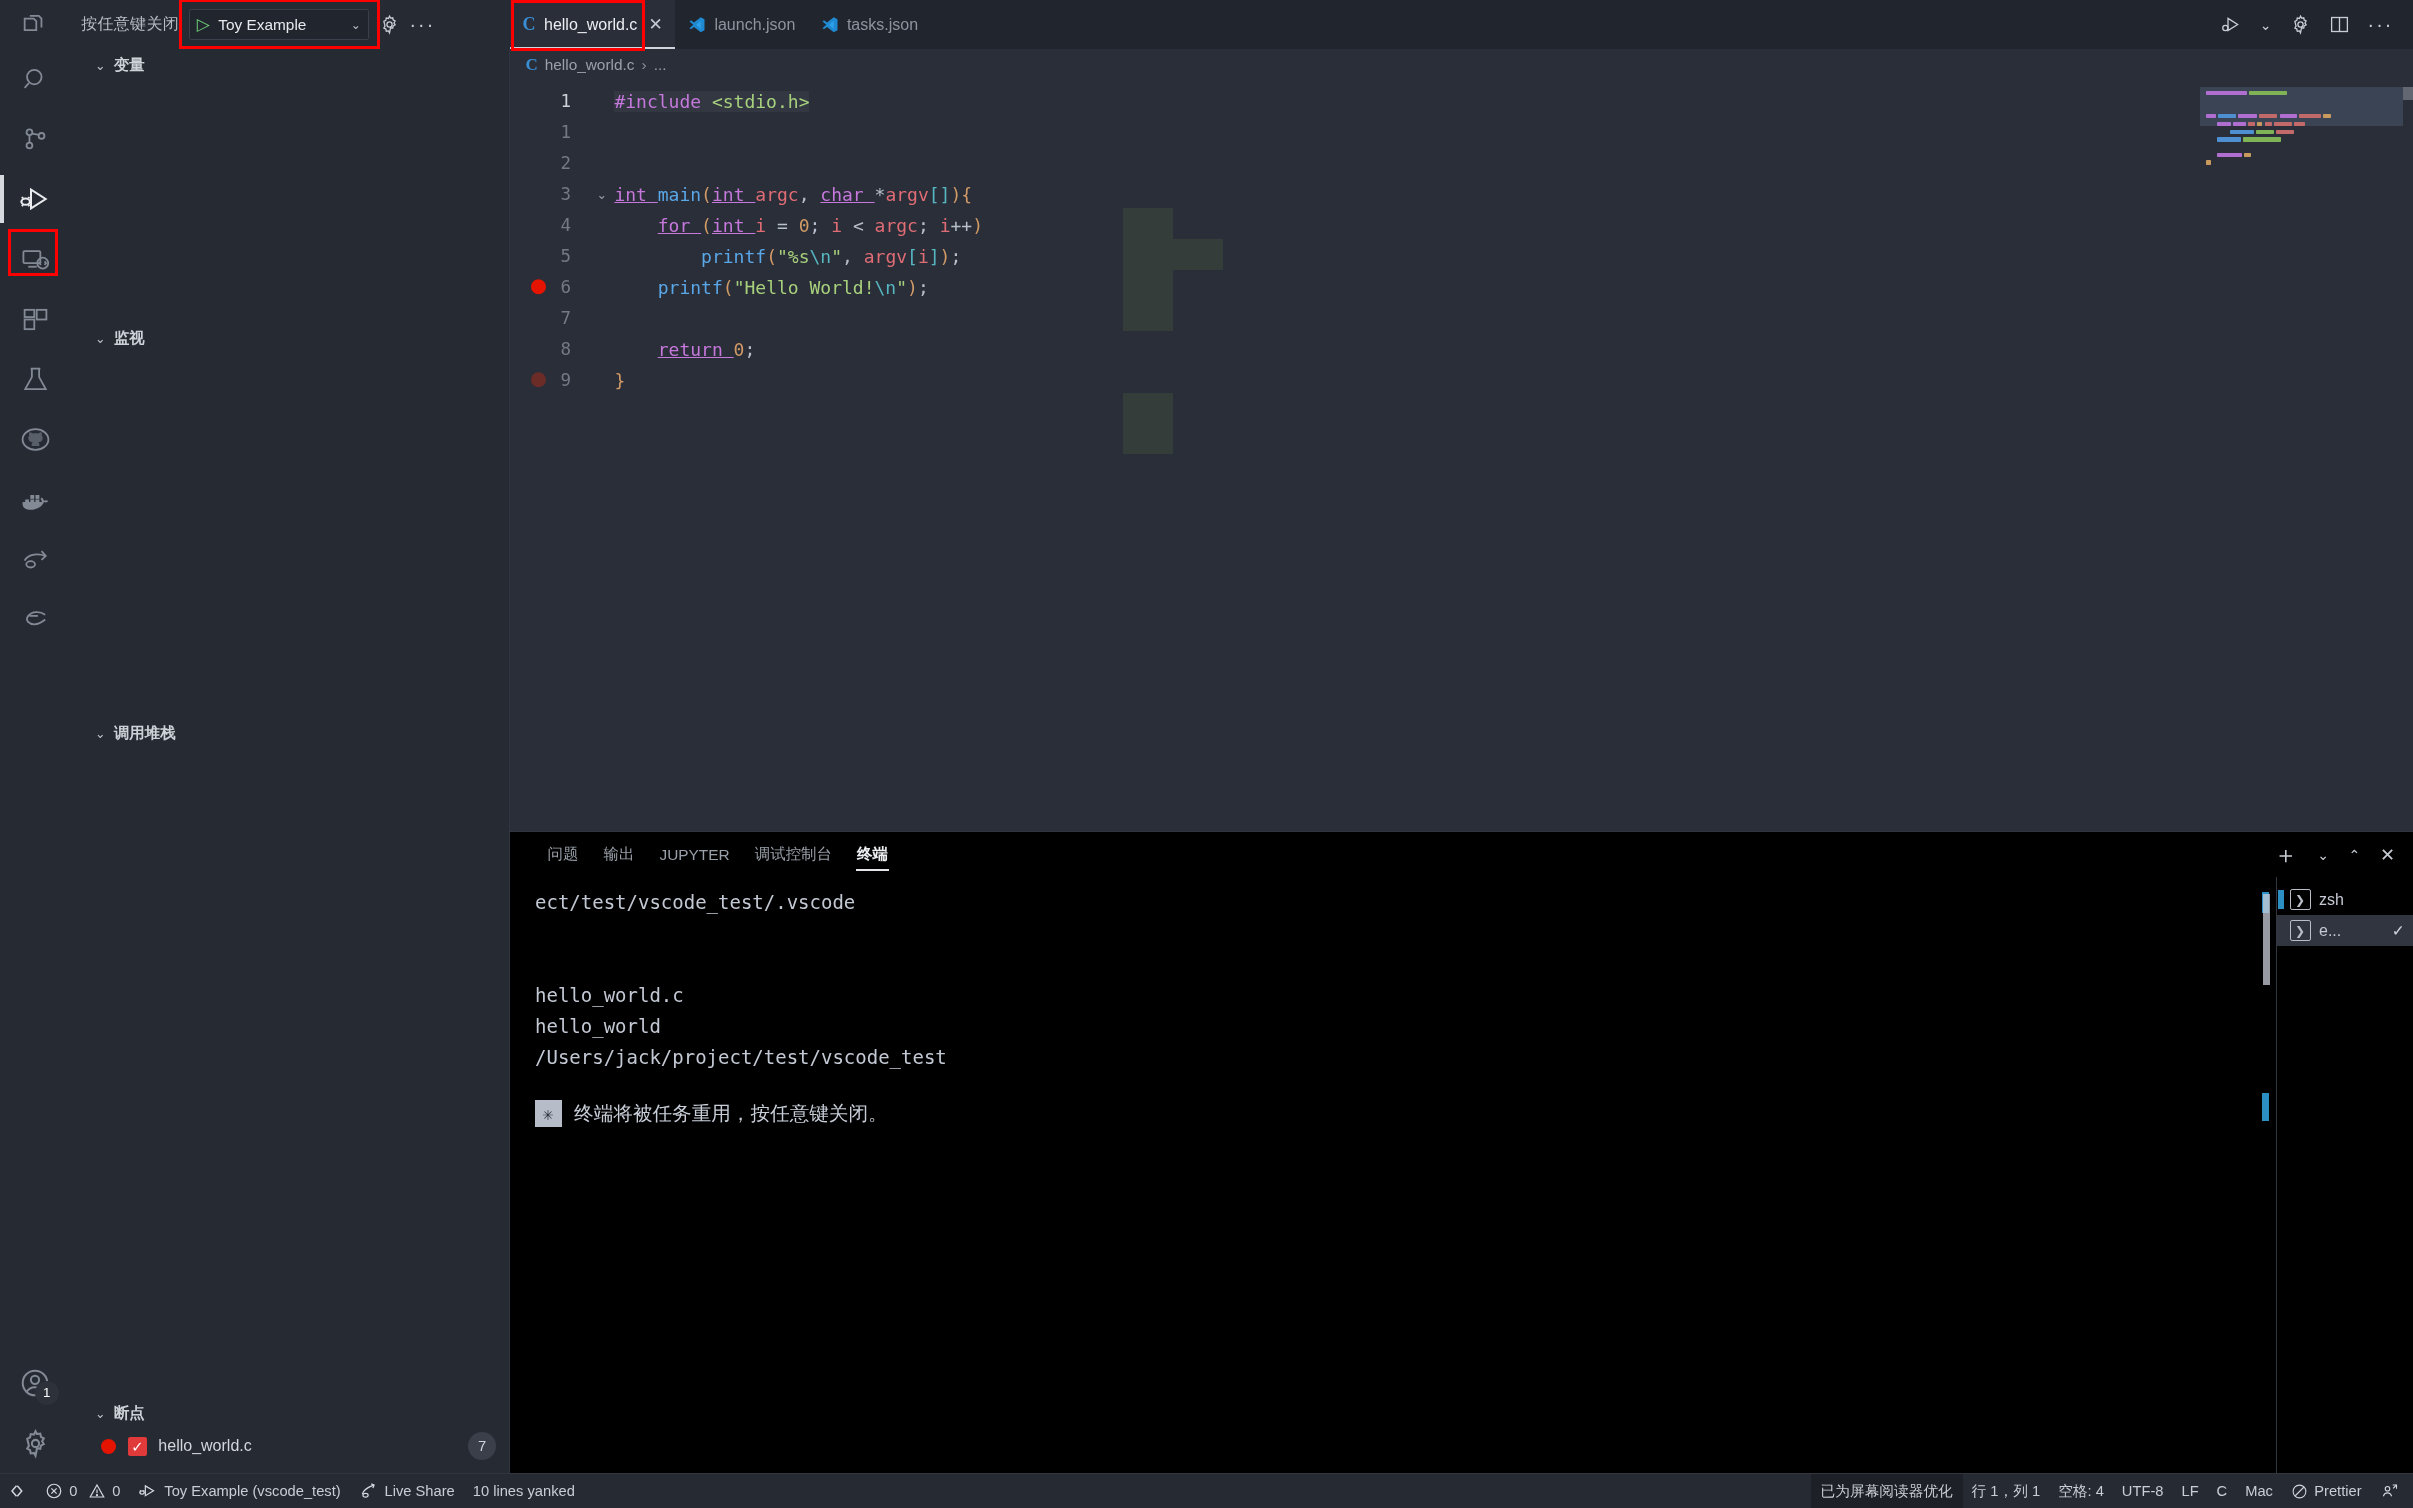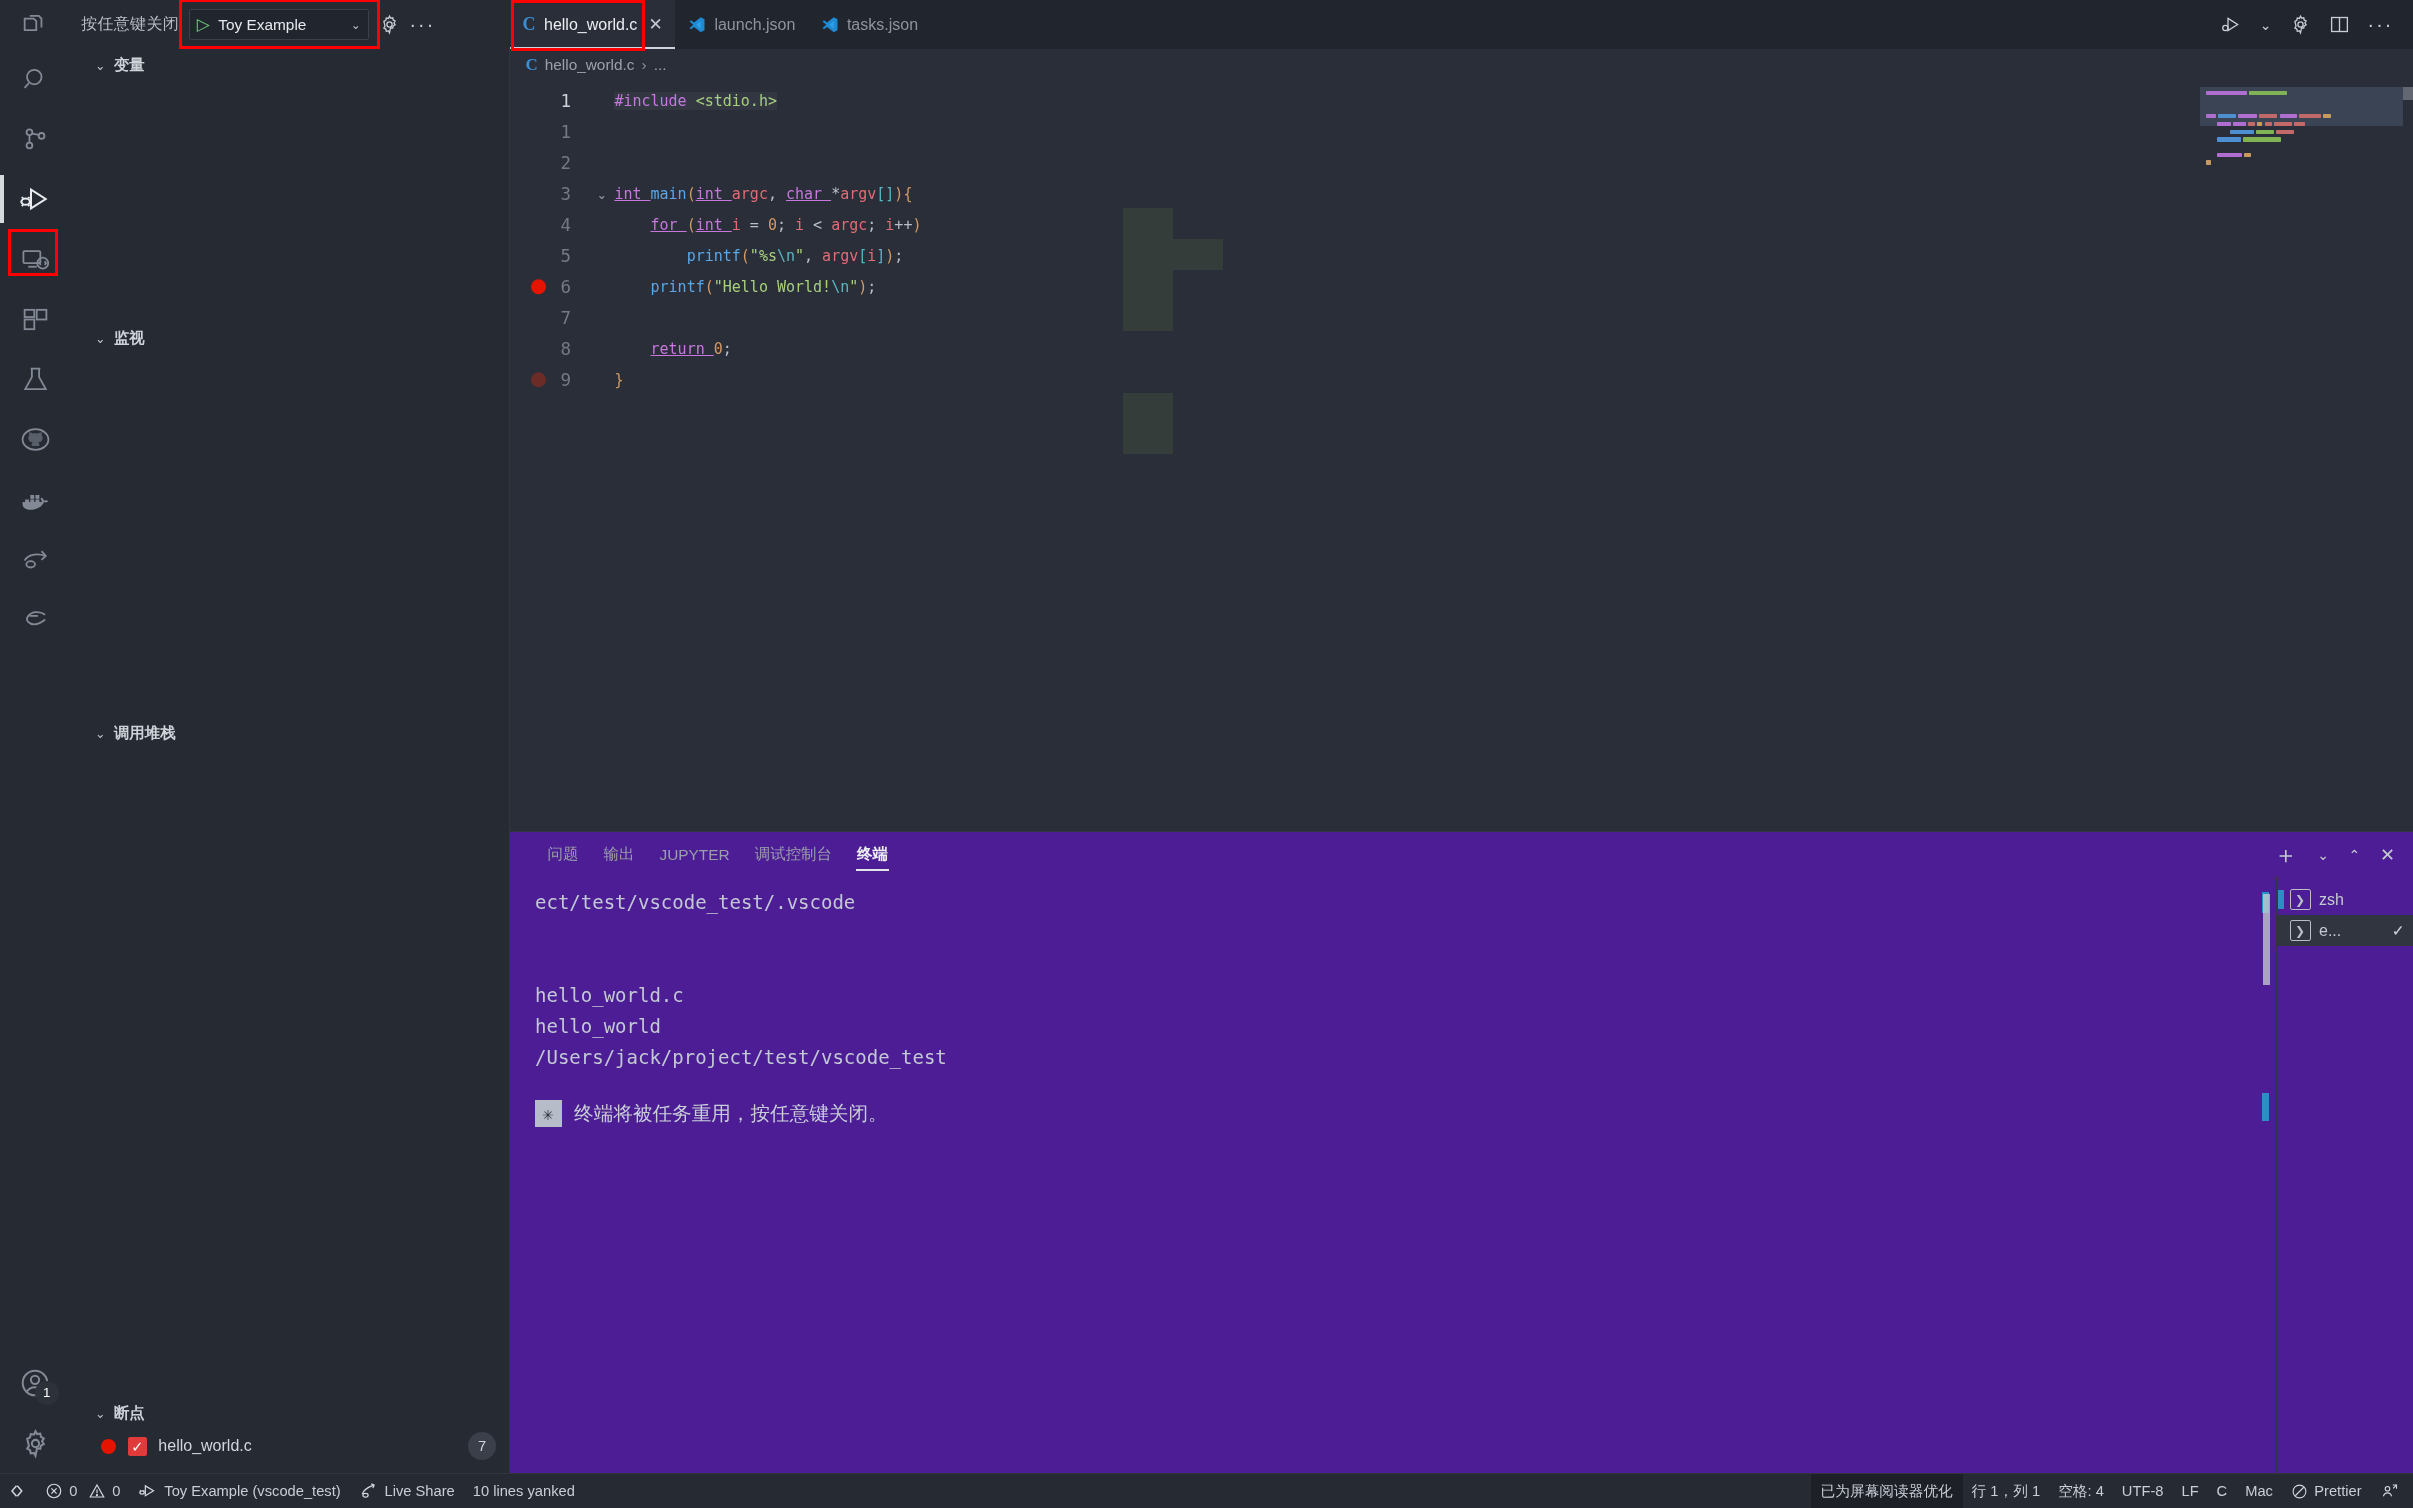--- a/index.html
+++ b/index.html
@@ -119,21 +119,21 @@
   .lnum {
     width: 82px; flex: 0 0 82px; text-align: right; padding-right: 21px;
     color: #737a86; font-size: 17.5px; font-family: "DejaVu Sans Mono", monospace;
   }
   .lnum.cur { color: #cdd1d8; }
   .bpm { position: absolute; left: 21px; top: 50%; transform: translateY(-50%); width: 15.4px; height: 15.4px; border-radius: 50%; }
   .bpm.on { background: #e51400; }
   .bpm.dim { background: #6b2b26; }
   .foldcell { width: 19.6px; flex: 0 0 19.6px; color: #9aa0aa; font-size: 12.6px; text-align: center; }
   .code {
-    font-family: "DejaVu Sans Mono", monospace; font-size: 15px; white-space: pre;
+    font-family: "DejaVu Sans Mono", monospace; font-size: 18px; white-space: pre;
     color: #b8bfcc; position: relative; padding-left: 2.8px;
   }
   .code .sel { background: #323742; }
   .kw      { color: #c678dd; text-decoration: underline; }   
   .fn      { color: #5aa7e8; }
   .var     { color: #e06c75; }   
   .str     { color: #a8d17d; }   
   .num     { color: #d19a66; }   
   .punc    { color: #b8bfcc; }
   .pre     { color: #c678dd; }
@@ -145,21 +145,21 @@
 
   .minimap { position: absolute; right: 9.8px; top: 0; bottom: 0; width: 203px; }
   .mm-slider { position: absolute; left: 0; right: 0; top: 7px; height: 39px; background: rgba(121,150,190,0.22); }
   .mm-code { position: absolute; left: 5.6px; top: 11.2px; width: 182px; }
   .mm-line { height: 4.9px; margin-bottom: 2.8px; display: flex; gap: 2.1px; }
   .mm-tok { height: 4.2px; border-radius: 0.7px; }
   .ed-vscroll { position: absolute; right: 0; top: 0; width: 9.8px; height: 100%; }
   .ed-vthumb { position: absolute; right: 0; top: 7px; width: 9.8px; height: 12.6px; background: #9aa0aa; opacity: .5; }
 
   
-  .panel { flex: 0 0 642px; height: 642px; background: #4c1d95; display: flex; flex-direction: column; border-top: 0.7px solid #31353f; }
+  .panel { flex: 0 0 642px; height: 642px; background: #000000; display: flex; flex-direction: column; border-top: 0.7px solid #31353f; }
   .panel-head { height: 45px; flex: 0 0 45px; display: flex; align-items: center; padding-left: 25px; position: relative; }
   .ptab { padding: 0 12.6px; height: 45px; display: flex; align-items: center; color: #9aa0aa; font-size: 15.4px; position: relative; cursor: pointer; }
   .ptab.active { color: #edeff2; font-weight: bold; }
   .ptab.active::after { content:''; position:absolute; left: 11.2px; right: 11.2px; bottom: 5.6px; height: 2.1px; background: #e3e5e9; }
   .panel-actions { margin-left: auto; display: flex; align-items: center; gap: 19.6px; padding-right: 18px; color: #c4c8d0; }
 
   .panel-body { flex: 1; display: flex; min-height: 0; }
   .term {
     flex: 1; position: relative; padding: 9.8px 28px 0 25px; overflow: hidden;
     font-family: "DejaVu Sans Mono", monospace; font-size: 19px; color: #c3c9d4; line-height: 31px;

